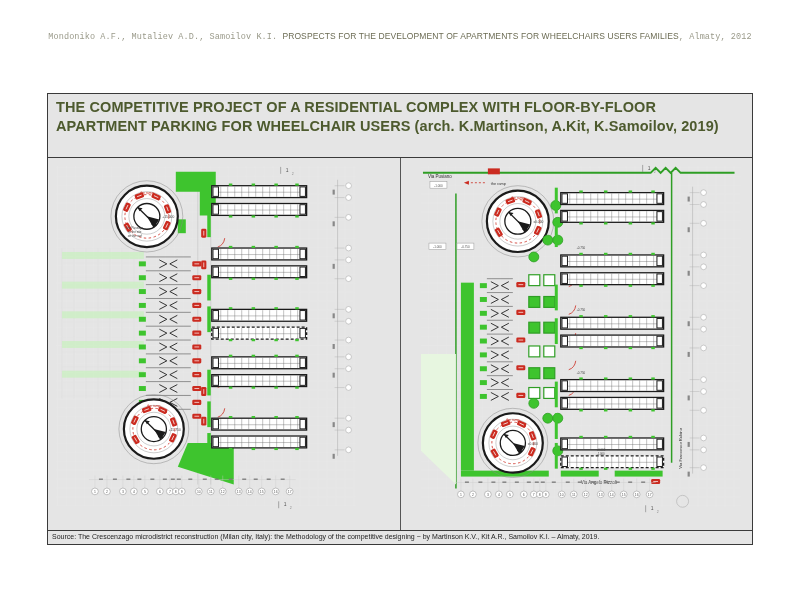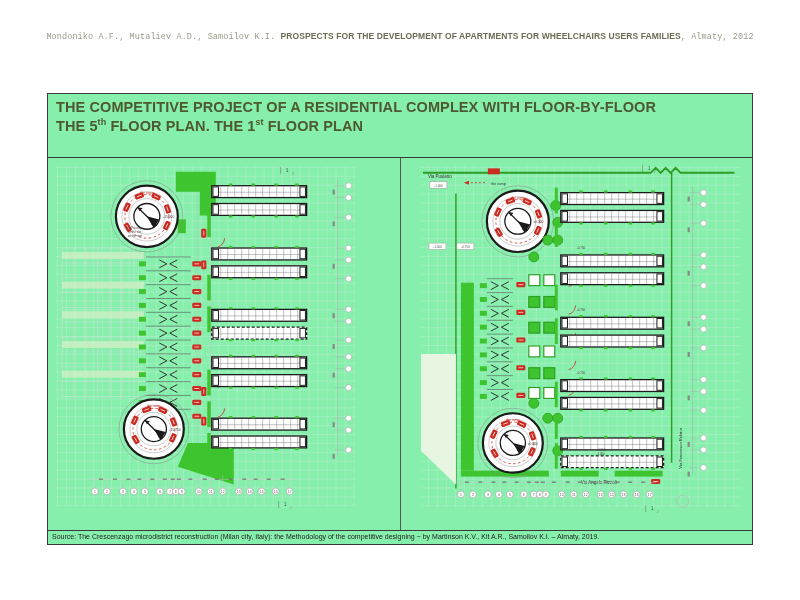--- a/index.html
+++ b/index.html
@@ -1,23 +1,23 @@
 <!DOCTYPE html>
 <html><head>
 <meta charset="utf-8">
 <style>
   html,body{margin:0;padding:0;}
   body{width:800px;height:600px;background:#ffffff;position:relative;overflow:hidden;
        font-family:"Liberation Sans",sans-serif;}
   .header{position:absolute;top:31px;left:0;width:100%;text-align:center;
           font-size:8.5px;letter-spacing:.1px;}
   .header .hn{color:#9a9a8a;font-family:Liberation Mono, monospace;}
-  .header .hb{color:#6c6c54;font-weight:bold;}
+  .header .hb{color:#6c6c54;font-weight:normal;}
   .plate{position:absolute;left:47px;top:93px;width:706px;height:452px;
-         border:1.4px solid #3a3a3a;box-sizing:border-box;background:#86efac;}
+         border:1.4px solid #3a3a3a;box-sizing:border-box;background:#e5e5e5;}
   .titlebox{height:64px;box-sizing:border-box;border-bottom:1.4px solid #3a3a3a;
             padding:4px 8px 0 8px;font-weight:bold;font-size:14.5px;line-height:1.28;
             color:#4d5a2e;letter-spacing:.1px;}
   .titlebox sup{font-size:.62em;}
   .panes{position:absolute;top:64px;left:0;right:0;bottom:14px;display:flex;}
   .pane{position:relative;flex:1 1 0;min-width:0;}
   .pane.left{border-right:1.4px solid #555;}
   .pane svg{position:absolute;left:0;top:0;width:100%;height:100%;display:block;}
   .sourcebox{position:absolute;left:0;right:0;bottom:0;height:14px;box-sizing:border-box;
              border-top:1.2px solid #3a3a3a;font-size:7px;line-height:12px;
@@ -26,21 +26,21 @@
 </head>
 <body>
 
 <div class="header">
   <span class="hn">Mondoniko A.F., Mutaliev A.D., Samoilov K.I. </span><span class="hb">PROSPECTS FOR THE DEVELOPMENT OF APARTMENTS FOR WHEELCHAIRS USERS FAMILIES</span><span class="hn">, Almaty, 2012</span>
 </div>
 
 <div class="plate">
   <div class="titlebox">
     <div>THE COMPETITIVE PROJECT OF A RESIDENTIAL COMPLEX WITH FLOOR-BY-FLOOR</div>
-    <div><span>THE 5</span><sup>th</sup><span> FLOOR PLAN. THE 1</span><sup>st</sup><span> FLOOR PLAN</span></div>
+    <div>APARTMENT PARKING FOR WHEELCHAIR USERS (arch. K.Martinson, A.Kit, K.Samoilov, 2019)</div>
   </div>
   <div class="panes">
     <div class="pane left">
       <svg id="planL" viewBox="0 0 352 376" preserveAspectRatio="none">
           <defs>
             <pattern id="gpL" width="9" height="9" patternUnits="userSpaceOnUse">
               <path d="M9 0H0V9" fill="none" stroke="#ededed" stroke-width="0.5"></path>
             </pattern>
           </defs>
           <rect x="8" y="8" width="300" height="344" fill="url(#gpL)"></rect>

